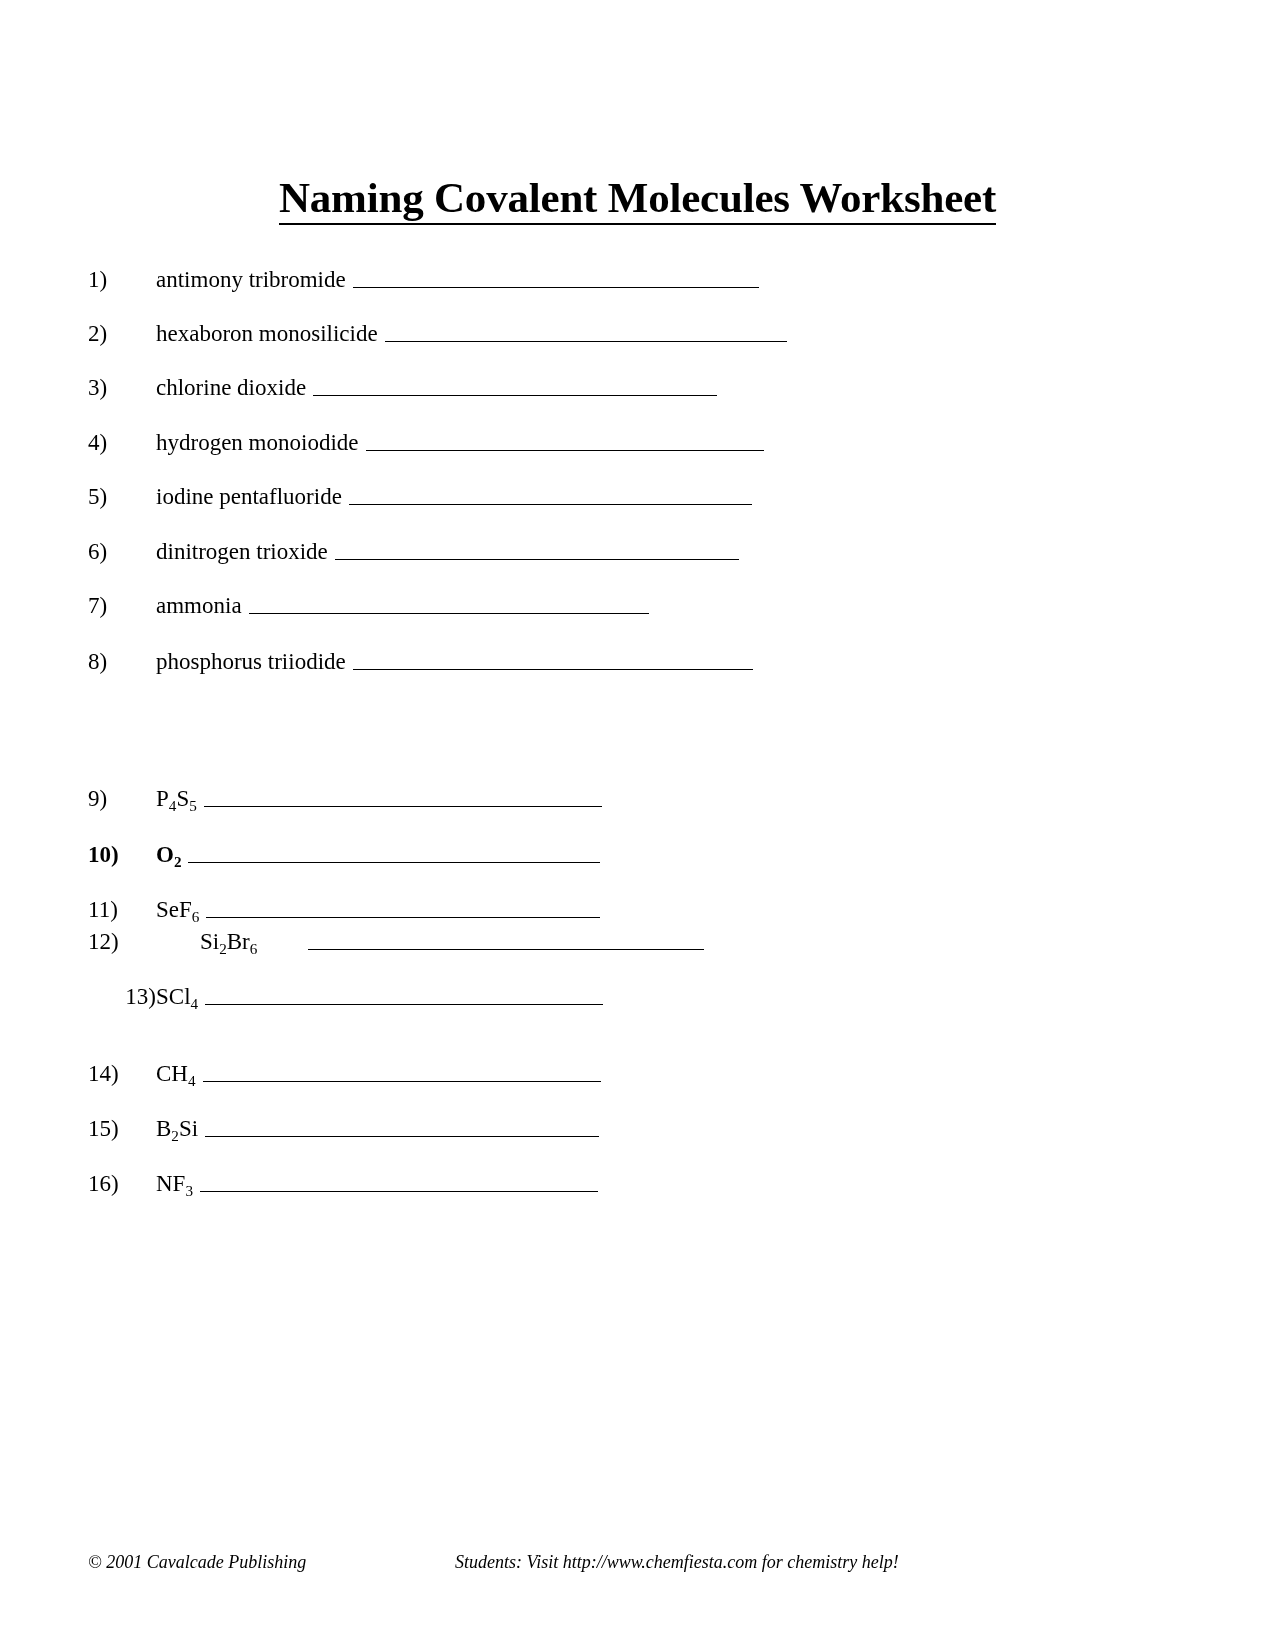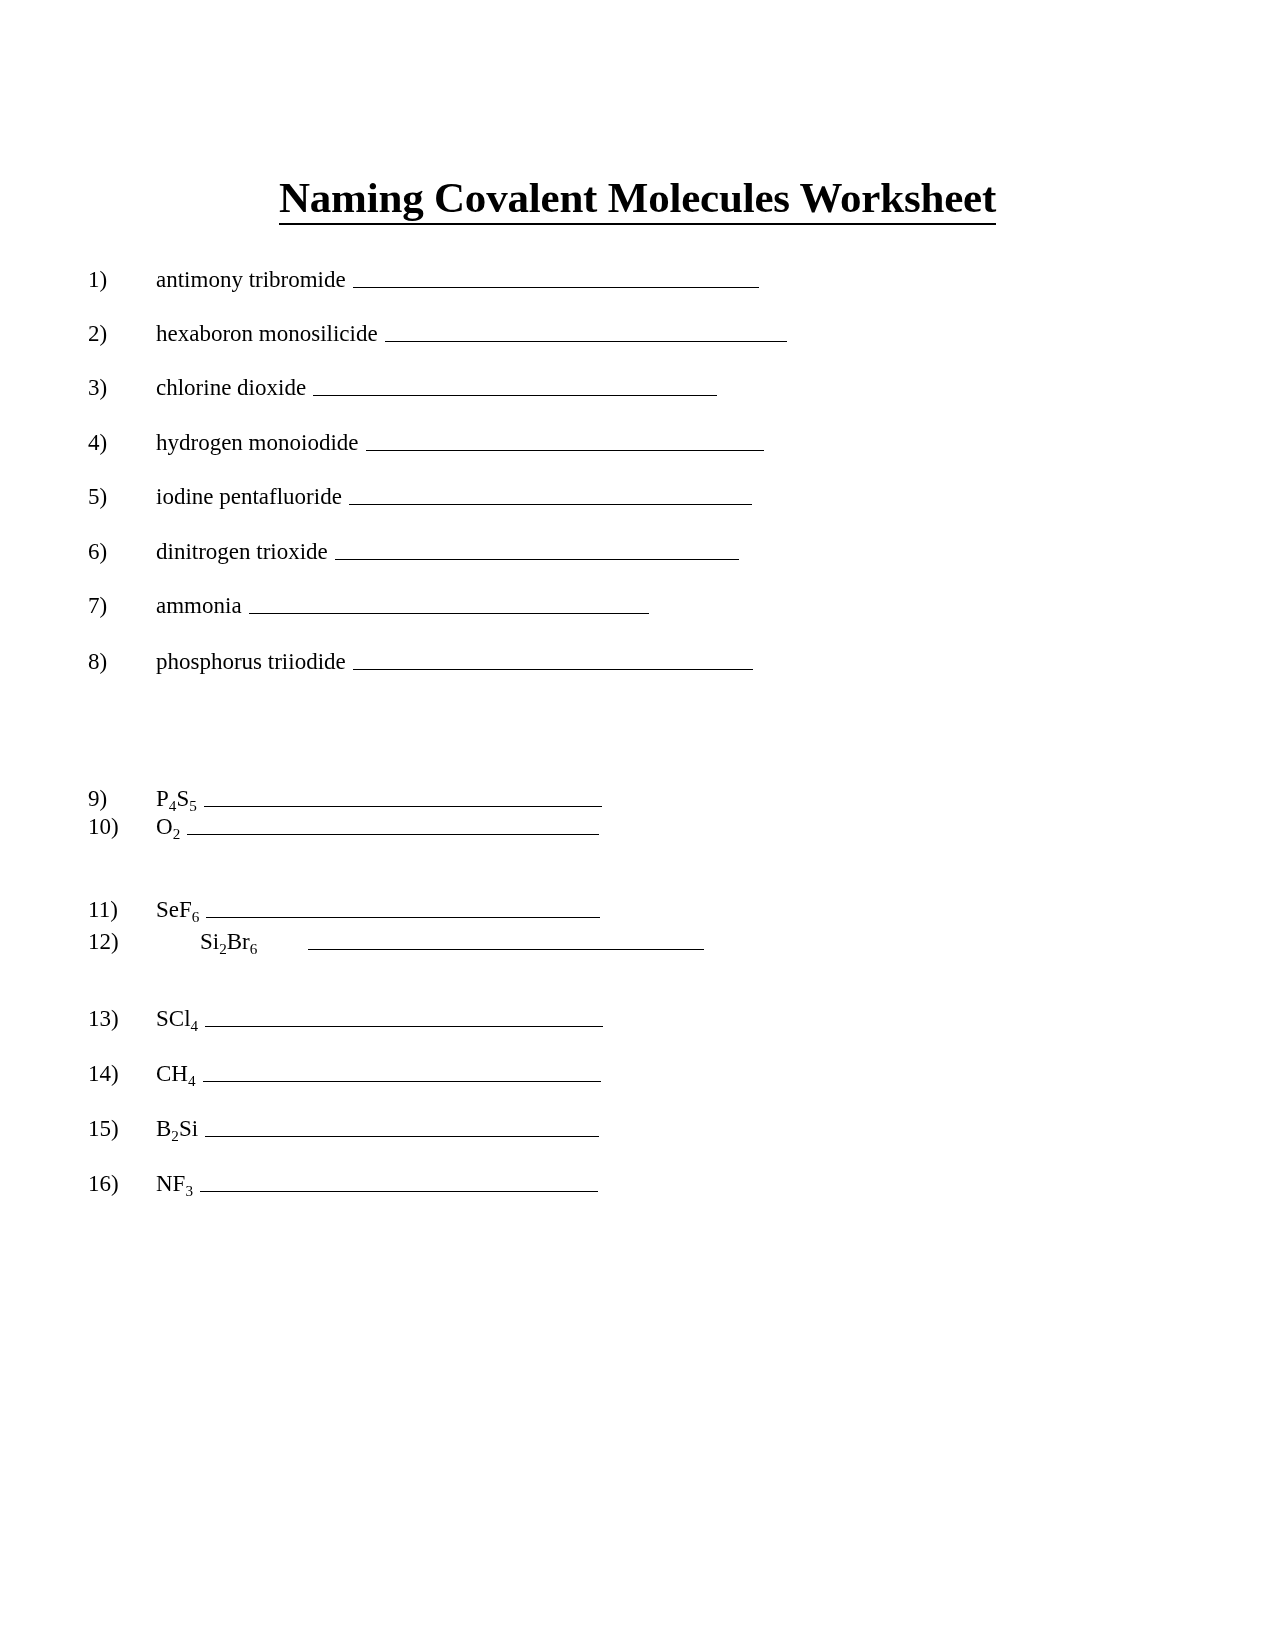--- a/index.html
+++ b/index.html
@@ -174,36 +174,36 @@
       </div>
     </div>
 
 
   <div id="section-2-questions">
       <div class="q-row" style="top: 785px;">
         <span class="q-num">9)</span>
         <span class="q-text"><span>P</span><sub>4</sub><span>S</span><sub>5</sub></span>
         <span class="q-blank" style="width: 398px;"></span>
       </div>
-      <div class="q-row" style="top: 813px;">
+      <div class="q-row" style="top: 841px; font-weight: bold;">
         <span class="q-num">10)</span>
         <span class="q-text"><span>O</span><sub>2</sub></span>
         <span class="q-blank" style="width: 412px;"></span>
       </div>
       <div class="q-row" style="top: 896px;">
         <span class="q-num">11)</span>
         <span class="q-text"><span>SeF</span><sub>6</sub></span>
         <span class="q-blank" style="width: 394px;"></span>
       </div>
       <div class="q-row" style="top: 928px; gap: 44px;">
         <span class="q-num">12)</span>
         <span class="q-text"><span>Si</span><sub>2</sub><span>Br</span><sub>6</sub></span>
         <span class="q-blank" style="width: 396px;"></span>
       </div>
-      <div class="q-row" style="top: 1005px;">
+      <div class="q-row" style="top: 983px; text-align: right;">
         <span class="q-num">13)</span>
         <span class="q-text"><span>SCl</span><sub>4</sub></span>
         <span class="q-blank" style="width: 398px;"></span>
       </div>
       <div class="q-row" style="top: 1060px;">
         <span class="q-num">14)</span>
         <span class="q-text"><span>CH</span><sub>4</sub></span>
         <span class="q-blank" style="width: 398px;"></span>
       </div>
       <div class="q-row" style="top: 1115px;">
@@ -211,14 +211,18 @@
         <span class="q-text"><span>B</span><sub>2</sub><span>Si</span></span>
         <span class="q-blank" style="width: 394px;"></span>
       </div>
       <div class="q-row" style="top: 1170px;">
         <span class="q-num">16)</span>
         <span class="q-text"><span>NF</span><sub>3</sub></span>
         <span class="q-blank" style="width: 398px;"></span>
       </div>
     </div>
 
+  <div class="footer">
+    <span class="footer-left">© 2001 Cavalcade Publishing</span>
+    <span class="footer-center">Students:  Visit http://www.chemfiesta.com for chemistry help!</span>
+  </div>
 
 </div>
 
 </body></html>

